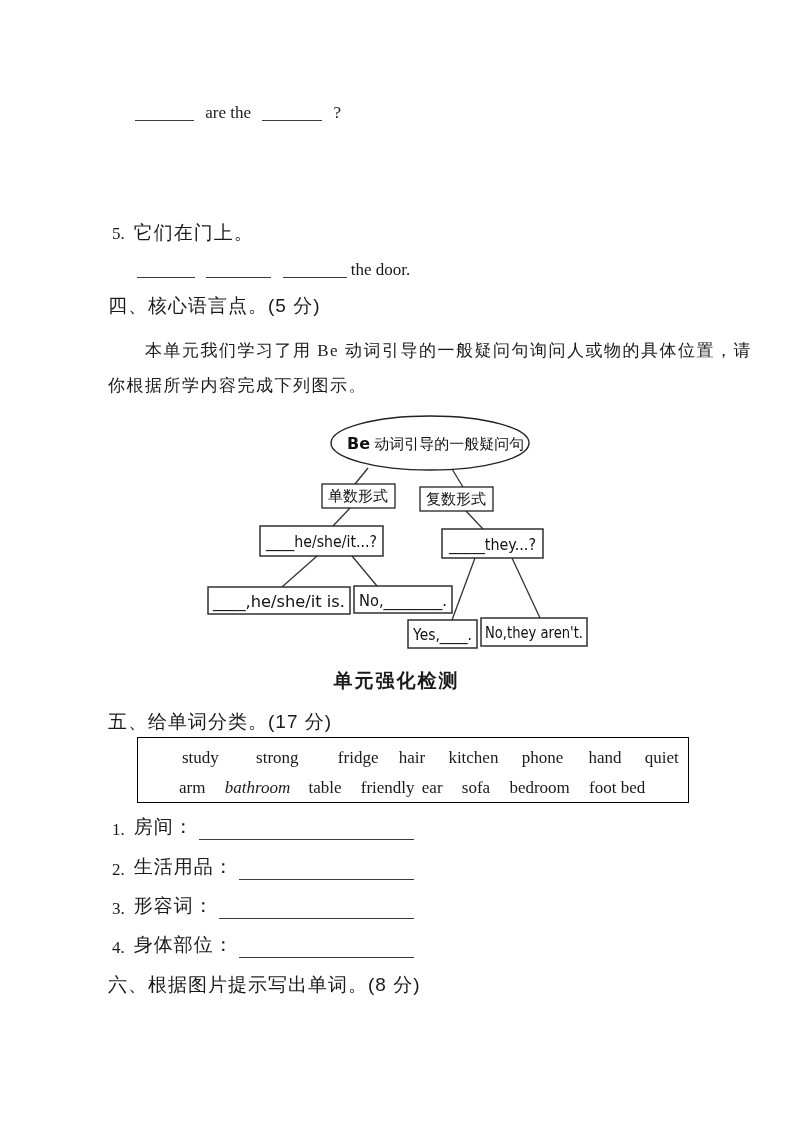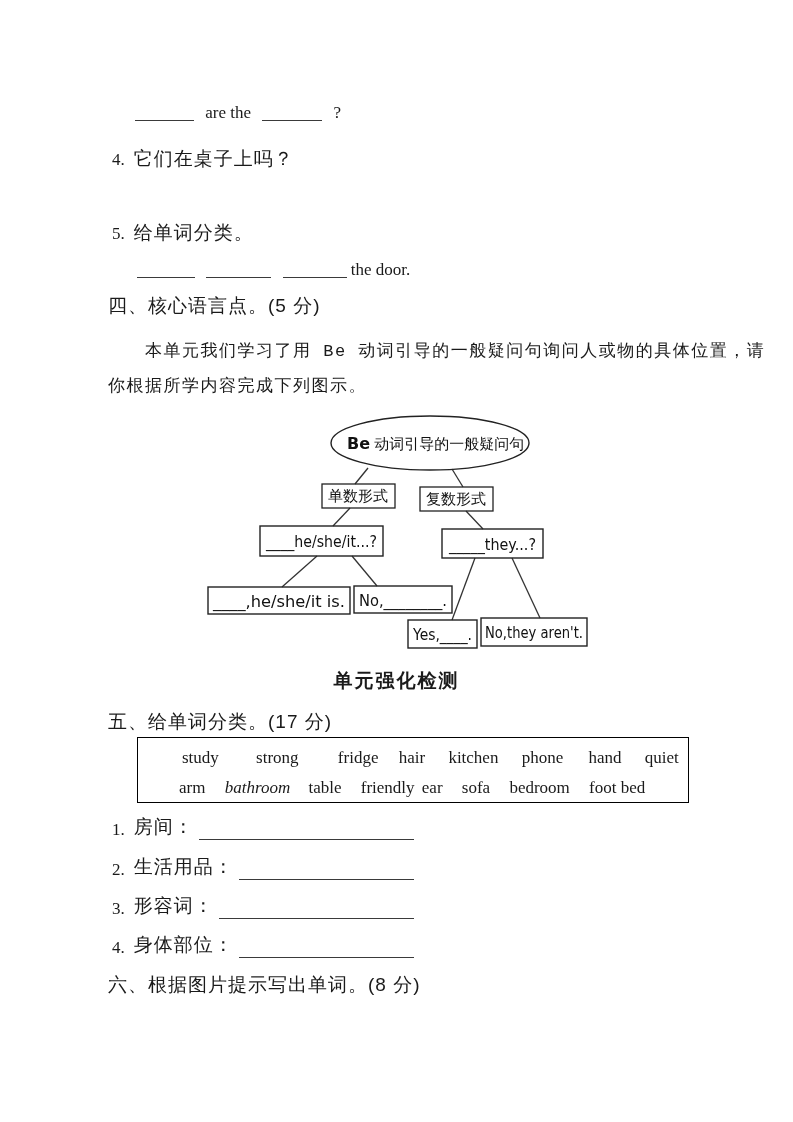--- a/index.html
+++ b/index.html
@@ -8,21 +8,21 @@
     font-family:"Liberation Serif", serif;color:#1a1a1a;overflow:hidden;
   }
   .abs{position:absolute;white-space:nowrap;}
   .serif{font-family:"Liberation Serif", serif;}
   .q-cn{font-size:19px;letter-spacing:1px;}
   .q-en{font-size:17px;}
   .num{display:inline-block;font-size:17px;margin-right:9px;}
   .blank{display:inline-block;border-bottom:1.2px solid #3a3a3a;height:17px;vertical-align:-3px;}
   .gap7{margin-right:7px;}
   .sec-head{font-size:19px;letter-spacing:1px;font-family:"Liberation Sans", sans-serif;}
-  .para{font-size:17px;letter-spacing:1.5px;font-family:Liberation Mono, monospace;}
+  .para{font-size:17px;letter-spacing:1.5px;font-family:Liberation Serif, serif;}
   .unit-title{width:793px;text-align:center;font-size:19px;font-weight:bold;
     font-family:"Liberation Sans", sans-serif;letter-spacing:2px;}
   .word-box{
     position:absolute;left:137px;top:737px;width:552px;height:66px;
     border:1.5px solid #000;box-sizing:border-box;
   }
   .word-row{position:absolute;left:0;font-size:17px;}
   .word-row span{display:inline-block;}
   .item-row{display:flex;align-items:flex-end;width:302px;}
   .item-label{font-size:19px;letter-spacing:1px;font-family:"Liberation Sans", sans-serif;}
@@ -36,26 +36,23 @@
 
 <div class="page">
 
   <div class="abs q-en" style="left:135px;top:103px;">
     <span class="blank" style="width:59px;"></span>
     <span class="serif" style="margin:0 7px;">are the</span>
     <span class="blank" style="width:60px;"></span>
     <span class="serif" style="margin-left:7px;">?</span>
   </div>
 
-  <div class="abs" style="left:112px;top:146px;">
-    <span class="num">4.</span><span class="q-cn serif">它们在桌子上吗？</span>
-  </div>
 
   <div class="abs" style="left:112px;top:220px;">
-    <span class="num">5.</span><span class="q-cn serif">给单词分类。</span>
+    <span class="num">5.</span><span class="q-cn serif">它们在门上。</span>
   </div>
   <div class="abs q-en" style="left:137px;top:260px;">
     <span class="blank gap7" style="width:58px;"></span>
     <span class="blank gap7" style="width:65px;"></span>
     <span class="blank" style="width:64px;"></span>
     <span class="serif">the door.</span>
   </div>
 
   <div class="abs sec-head" style="left:108px;top:293px;">四、核心语言点。(5 分)</div>
   <div class="abs para" style="left:145px;top:339px;">本单元我们学习了用 Be 动词引导的一般疑问句询问人或物的具体位置，请</div>

